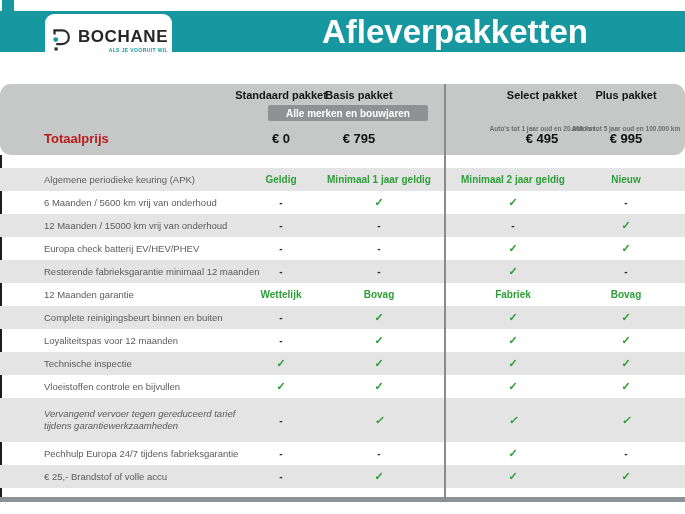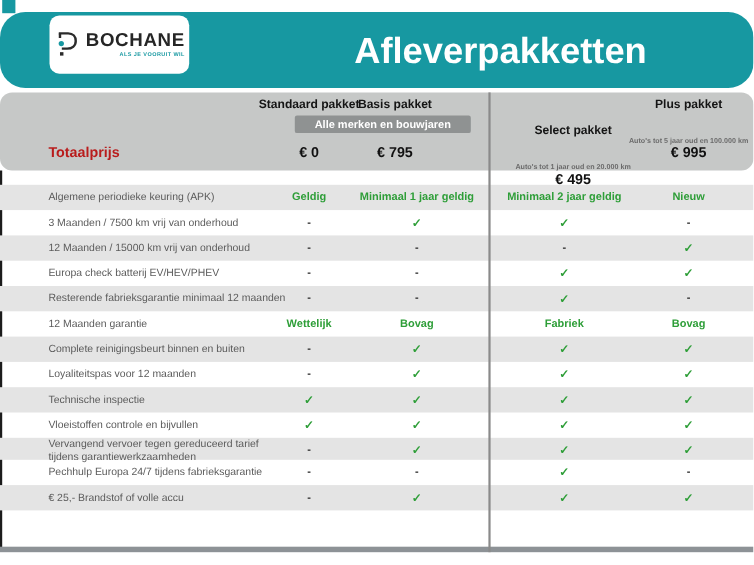--- a/index.html
+++ b/index.html
@@ -2,21 +2,21 @@
 <html style="--teal: #1798A1; --green: #2E9E38; --band-gray: #C6C8C7; --badge-gray: #8F9292; --row-gray: #E4E4E4; --bar-gray: #8D9296;"><head>
 <meta charset="utf-8">
 <style>
   * { margin:0; padding:0; box-sizing:border-box; }
   body { font-family:"Liberation Sans", sans-serif; background:#fff; }
   .page { position:relative; width:685px; height:514px; background:#fff; overflow:hidden; }
 
   .top-tab { position:absolute; left:2px; top:0; width:12px; height:12px; background:var(--teal,#1798A1); }
 
   
-  .banner { position:absolute; left:0; top:11px; width:685px; height:69px; background:var(--teal,#1798A1);border-radius:23px; }
+  .banner { position:absolute; left:0; top:11px; width:685px; height:41px; background:var(--teal,#1798A1); }
   .logo-card { position:absolute; left:45px; top:3px; width:127px; height:53px; background:#fff;
                border-radius:9px; display:flex; align-items:center; justify-content:center; gap:5px; }
   .logo-icon svg { display:block; }
   .logo-text { display:flex; flex-direction:column; align-items:flex-end; }
   .brand { font-size:17px; font-weight:700; color:#262626; letter-spacing:0.6px; line-height:1; }
   .tagline { font-size:5px; font-weight:700; color:var(--teal,#1798A1); letter-spacing:0.4px; margin-top:2px; }
   .title { position:absolute; left:455px; top:50%; transform:translate(-50%,-50%);
            font-size:33px; font-weight:700; color:#fff; white-space:nowrap; }
 
   
@@ -28,28 +28,28 @@
            white-space:nowrap; }
   .badge-left  { left:268px; width:160px; }
   .badge-right { left:455px; width:197px; }
   .col-note { position:absolute; top:41px; transform:translateX(-50%); font-size:6.5px; font-weight:700;
               color:#6b6b6b; white-space:nowrap; }
   .total-label { position:absolute; left:44px; top:47px; font-size:13px; font-weight:700; color:#b91c1c; }
   .price { position:absolute; top:47px; transform:translateX(-50%); font-size:13px; font-weight:700;
            color:#111; white-space:nowrap; }
 
   
-  .cx1 { left:281px; } .cx2 { left:359px; } .cx3 { left:521px;margin-top:24px; } .cx4 { left:626px; }
+  .cx1 { left:281px; } .cx2 { left:359px; } .cx3 { left:542px; } .cx4 { left:626px; }
 
   
   .left-edge-line { position:absolute; left:0; top:155px; width:2px; height:343px; background:#1c1c1c; }
   .rows { position:absolute; left:0; top:168px; width:685px; }
   .row { display:grid; grid-template-columns:240px 82px 114px 14px 126px 100px; height:23px; align-items:center; }
   .row.gray { background:var(--row-gray,#E4E4E4); }
-  .row.tall { height:20px; }
+  .row.tall { height:44px;font-style:italic; }
   .row-label { padding-left:44px; font-size:9.5px; color:#5b5b5b; white-space:nowrap; line-height:1.25; }
   .row.tall .row-label { white-space:normal; width:248px; }
   .cell { text-align:center; font-size:10px; }
   .cell.check { color:var(--green,#2E9E38); font-weight:700; font-size:11px; }
   .cell.dash { color:#2e2e2e; font-weight:700; }
   .cell.text-val { color:var(--green,#2E9E38); font-weight:700; white-space:nowrap; }
 
   .divider { position:absolute; left:444px; top:84px; width:2px; height:418px; background:#8a8a8a; z-index:5; }
   .bottom-bar { position:absolute; left:0; top:497px; width:685px; height:5px; background:var(--bar-gray,#8D9296); }
 </style>
@@ -101,21 +101,21 @@
   <div class="rows" id="rows">
       <div class="row gray">
     <div class="row-label">Algemene periodieke keuring (APK)</div>
     <div class="cell text-val">Geldig</div>
     <div class="cell text-val">Minimaal 1 jaar geldig</div>
     <div></div>
     <div class="cell text-val">Minimaal 2 jaar geldig</div>
     <div class="cell text-val">Nieuw</div>
   </div>
       <div class="row white">
-    <div class="row-label">3 Maanden / 7500 km vrij van onderhoud</div>
+    <div class="row-label">6 Maanden / 5600 km vrij van onderhoud</div>
     <div class="cell dash">-</div>
     <div class="cell check">✓</div>
     <div></div>
     <div class="cell check">✓</div>
     <div class="cell dash">-</div>
   </div>
       <div class="row gray">
     <div class="row-label">12 Maanden / 15000 km vrij van onderhoud</div>
     <div class="cell dash">-</div>
     <div class="cell dash">-</div>

